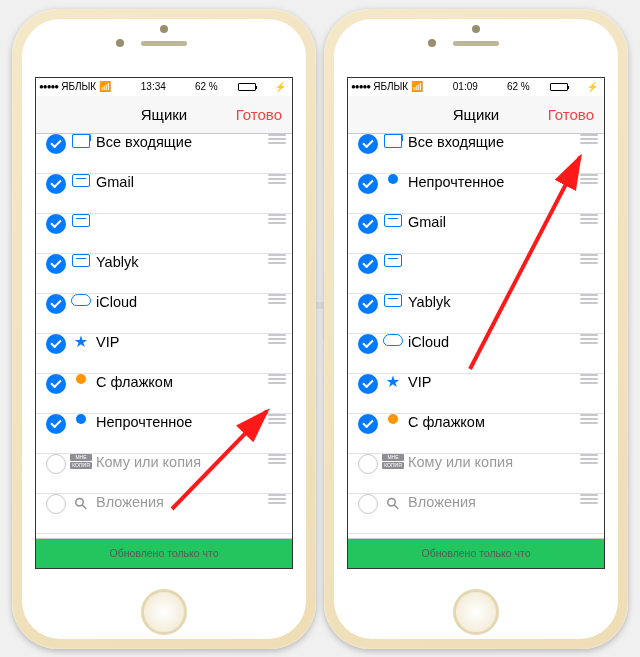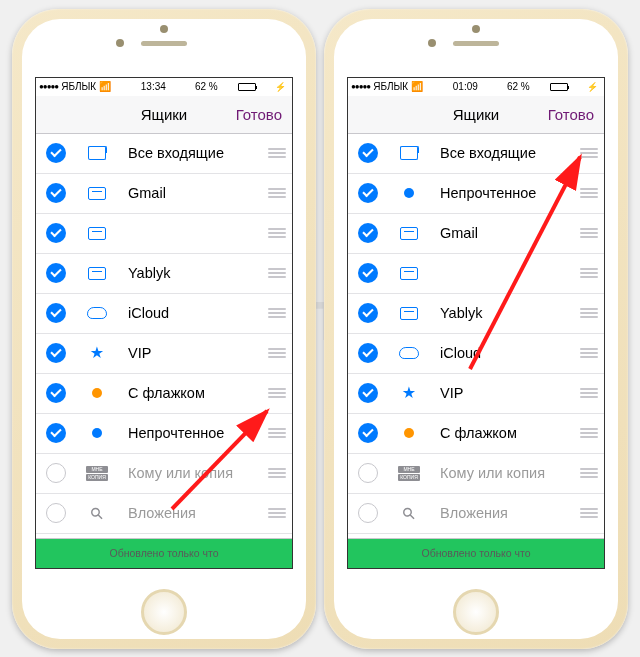--- a/index.html
+++ b/index.html
@@ -67,26 +67,26 @@
   .battery::after{content:"";position:absolute;right:-2px;top:2px;width:1px;height:3px;background:#000;}
   .battery-fill{height:100%;width:62%;background:#4cd964;}
   .charge { font-size:9px; }
   .navbar {
     height: 38px; border-bottom:1px solid #c8c7cc;
     background:#f7f7f8;
     display:flex; align-items:center; justify-content:center;
     position:relative;
   }
   .navtitle{ font-size:15px; font-weight:400; }
-  .navright{ position:absolute; right:10px; color:#701a75; font-size:15px; }
+  .navright{ position:absolute; right:10px; color:#ef4444; font-size:15px; }
   .list { flex:1; overflow:hidden; }
   .row {
-    height: 40px; display:flex; align-items:center;
+    height: 40px; display:flex; align-items:flex-start;
     border-bottom:1px solid #e3e3e6;
-    padding: 0 6px 0 10px; gap:20px;
+    padding: 0 6px 0 10px; gap:4px;
     position:relative;
   }
   .check {
     width:20px; height:20px; border-radius:50%; flex-shrink:0;
     display:flex; align-items:center; justify-content:center;
   }
   .check.on { background:#007aff; }
   .check.off { border:1.5px solid #c7c7cc; }
   .checkmark { width:10px; height:6px; border-left:2px solid #fff; border-bottom:2px solid #fff; transform:rotate(-45deg) translate(1px,-1px); }
   .icon-slot {

